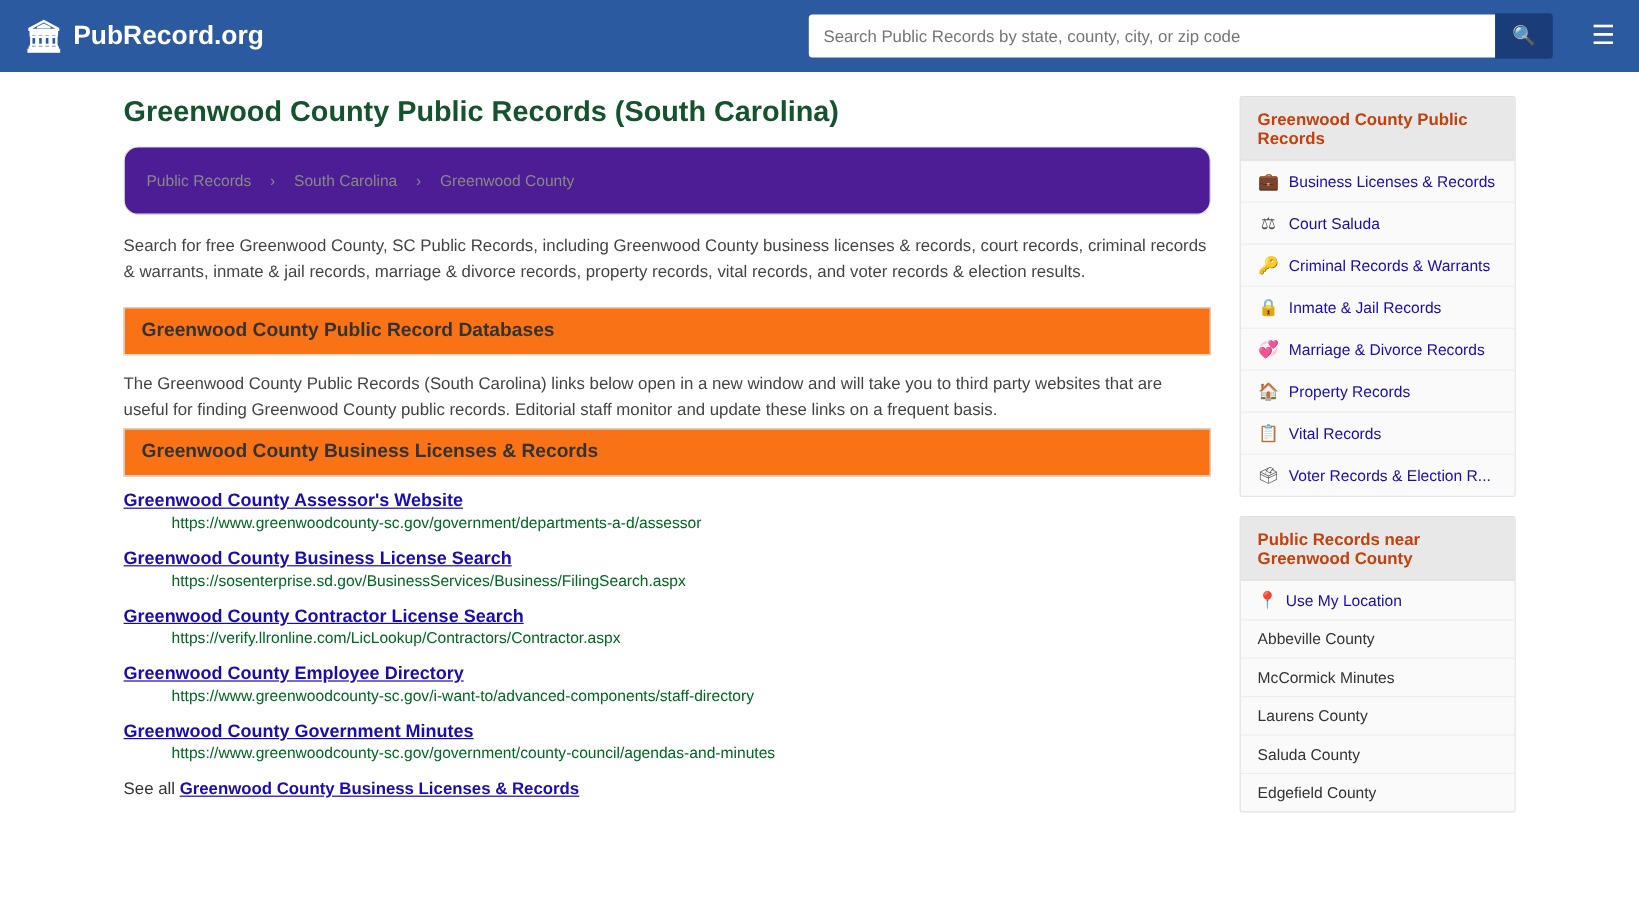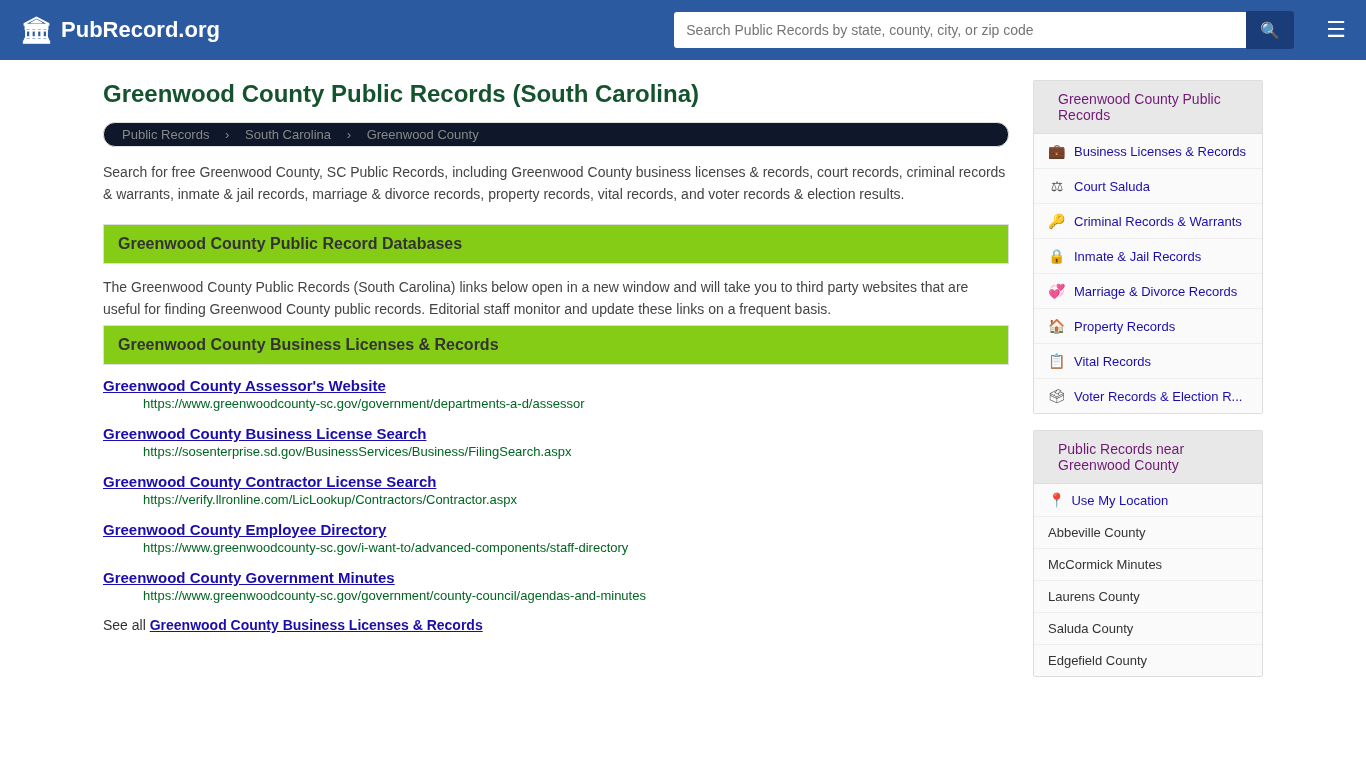--- a/index.html
+++ b/index.html
@@ -80,41 +80,41 @@
     
     .page-title {
       font-size: 24px;
       font-weight: bold;
       color: #14532d;
       margin-bottom: 14px;
     }
 
     
     .breadcrumb {
-      background: #0f172a;
+      background: #4c1d95;
       border: 1px solid #e0e0e0;
-      padding: 4px 12px;
+      padding: 20px 12px;
       font-size: 13px;
       color: #555;
       margin-bottom: 14px;
       border-radius: 12px;
     }
     .breadcrumb span { color: #888; margin: 0 6px; }
 
     
     .description {
       font-size: 14px;
       color: #444;
       line-height: 1.6;
       margin-bottom: 18px;
     }
 
     
     .section-header {
-      background: #84cc16;
+      background: #f97316;
       border: 1px solid #ddd;
       padding: 10px 14px;
       font-size: 16px;
       font-weight: bold;
       color: #333;
       margin-bottom: 12px;
     }
 
     
     .db-description {
@@ -156,24 +156,24 @@
     }
 
     
     .sidebar-box {
       border: 1px solid #ddd;
       margin-bottom: 16px;
       border-radius: 2px;
     }
     .sidebar-box-header {
       background: #e8e8e8;
-      padding: 10px 24px;
-      font-weight: normal;
-      font-size: 14px;
-      color: #701a75;
+      padding: 10px 14px;
+      font-weight: bold;
+      font-size: 14px;
+      color: #c2410c;
       border-bottom: 1px solid #ddd;
     }
     .sidebar-box-body {
       background: #fafafa;
     }
     .sidebar-item {
       display: flex;
       align-items: center;
       gap: 8px;
       padding: 9px 14px;

